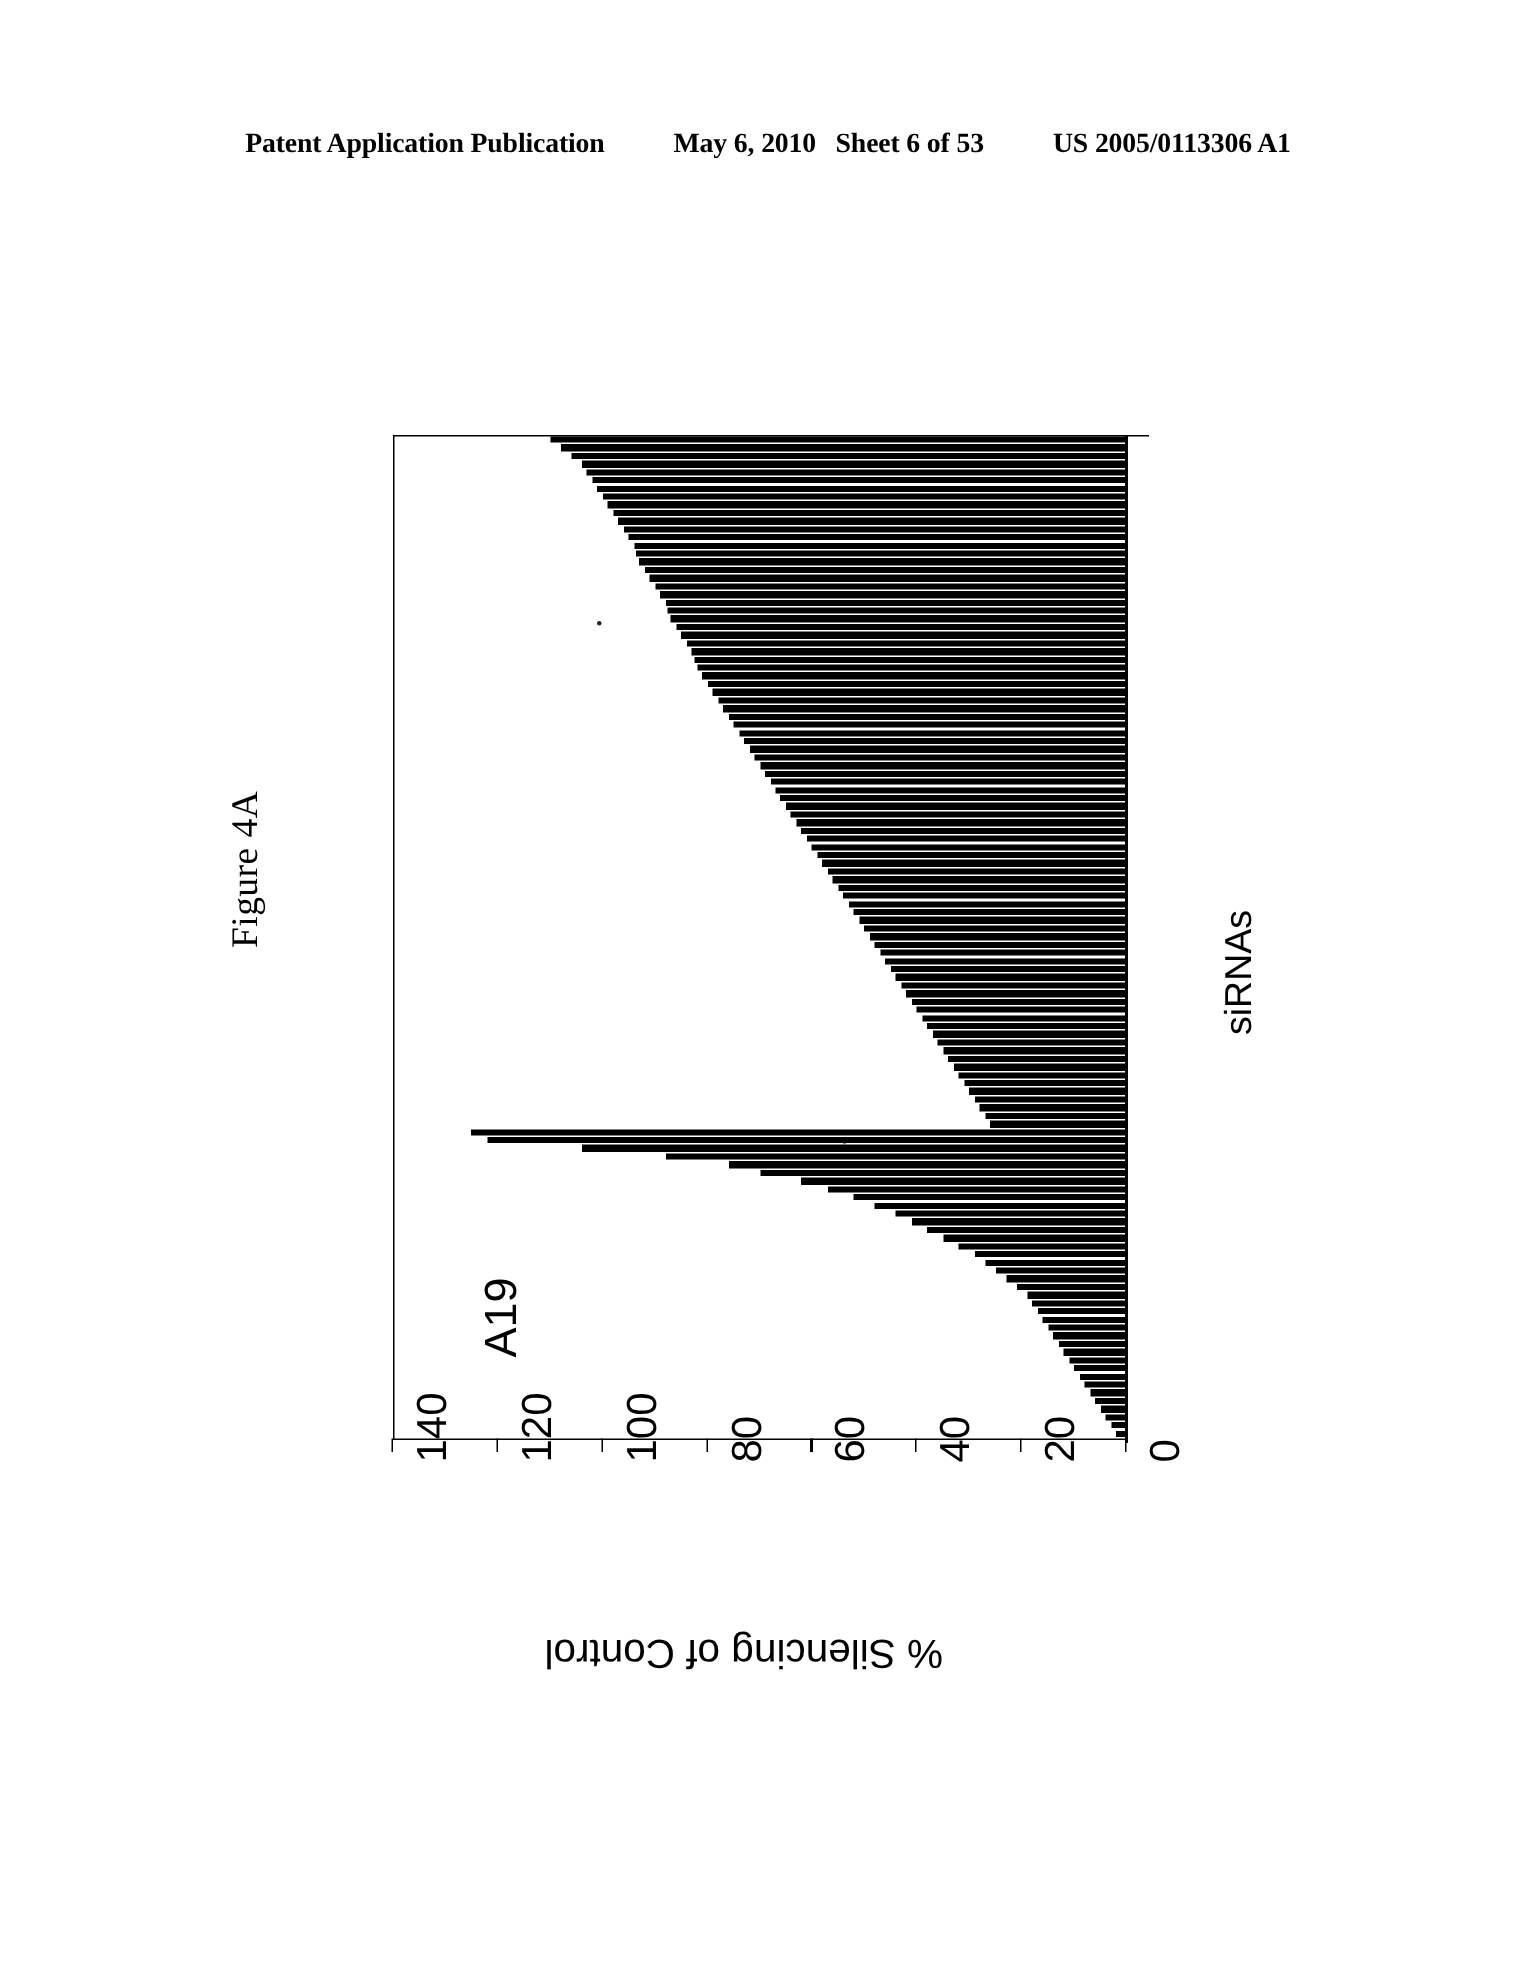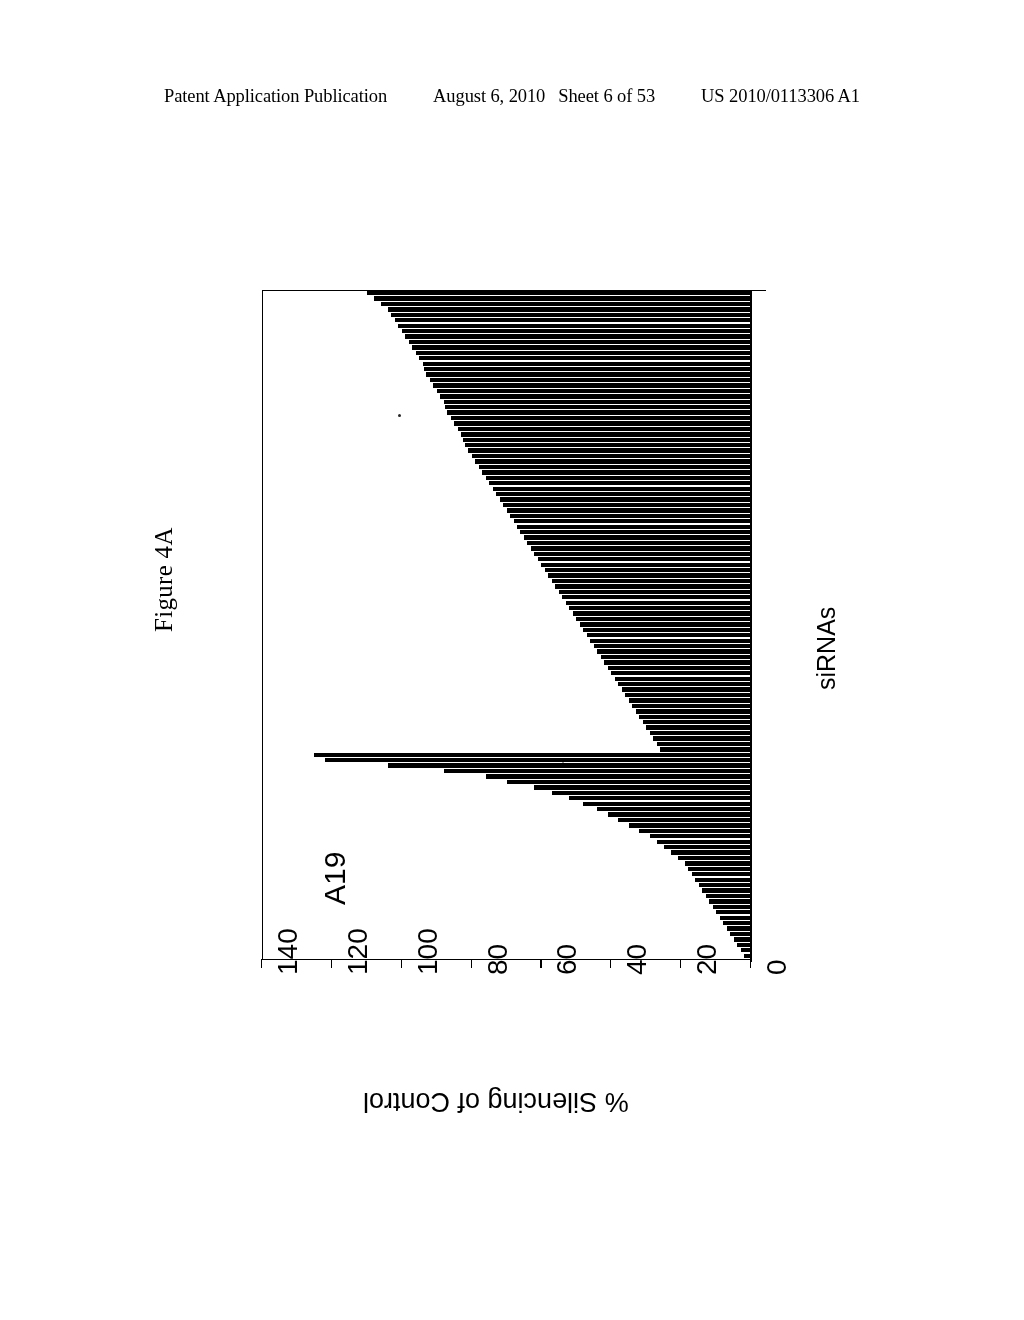--- a/index.html
+++ b/index.html
@@ -13,21 +13,21 @@
     -webkit-font-smoothing:none;
   }
   
   .page-header{
     position:absolute;
     top:86px;left:0;width:1024px;
     display:flex;
     justify-content:center;
     align-items:baseline;
     font-family:"Liberation Serif", serif;
-    font-weight:normal;
+    font-weight:bold;
     font-size:18.5px;
     letter-spacing:-0.1px;
     color:#000;
     white-space:nowrap;
   }
   .hdr-pub{margin-right:46px;}
   .hdr-date{margin-right:13px;}
   .hdr-sheet{margin-right:46px;}
   .hdr-num{}
 
@@ -152,23 +152,23 @@
     background:#000;
     border-radius:50%;
     opacity:.85;
   }
 </style>
 </head>
 <body>
 
 <div class="page-header">
   <span class="hdr-pub">Patent Application Publication</span>
-  <span class="hdr-date">August 6, 2010</span>
+  <span class="hdr-date">May 6, 2010</span>
   <span class="hdr-sheet">Sheet 6 of 53</span>
-  <span class="hdr-num">US 2010/0113306 A1</span>
+  <span class="hdr-num">US 2005/0113306 A1</span>
 </div>
 
 <div class="figure-area">
 
   <div class="fig-caption">Figure 4A</div>
 
   <div class="plot-frame"></div>
   <div class="baseline-axis"></div>
   <div class="value-axis"></div>
 

